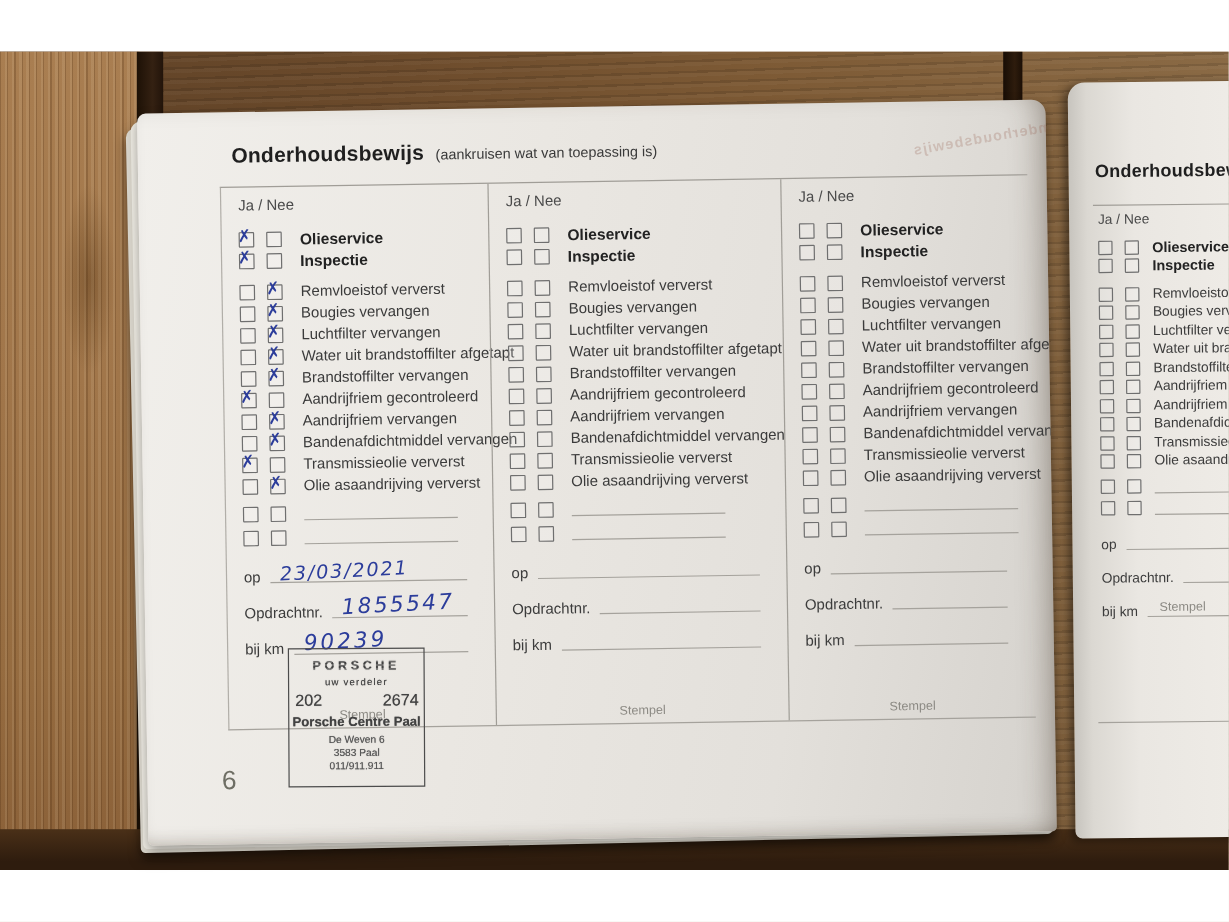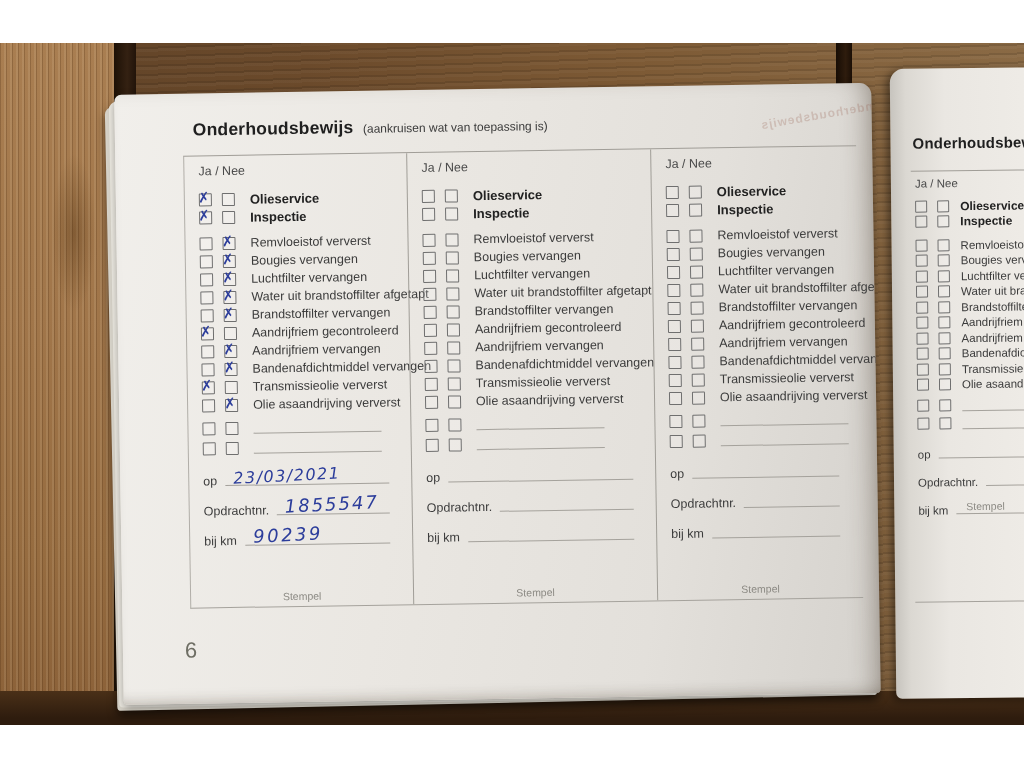--- a/index.html
+++ b/index.html
@@ -413,20 +413,32 @@
           <div class="line"></div>
         </div>
         <div class="field field-bijkm">
           <span class="flabel">bij km</span>
           <div class="line"></div>
         </div>
         <div class="stempel">Stempel</div>
       </div>
   </div>
 
+  <div class="stamp">
+    <div class="s-brand">PORSCHE</div>
+    <div class="s-dealer">uw verdeler</div>
+    <div class="s-codes">
+      <span class="s-left">202</span>
+      <span class="s-right">2674</span>
+    </div>
+    <div class="s-name">Porsche Centre Paal</div>
+    <div class="s-street">De Weven 6</div>
+    <div class="s-city">3583 Paal</div>
+    <div class="s-phone">011/911.911</div>
+  </div>
 
   <div class="pagenum">6</div>
 </div>
 
 <div class="page2">
   <div class="page-title">
     <span class="t-bold">Onderhoudsbewijs</span>
   </div>
   <div class="cols2">
     <div class="col compact">

